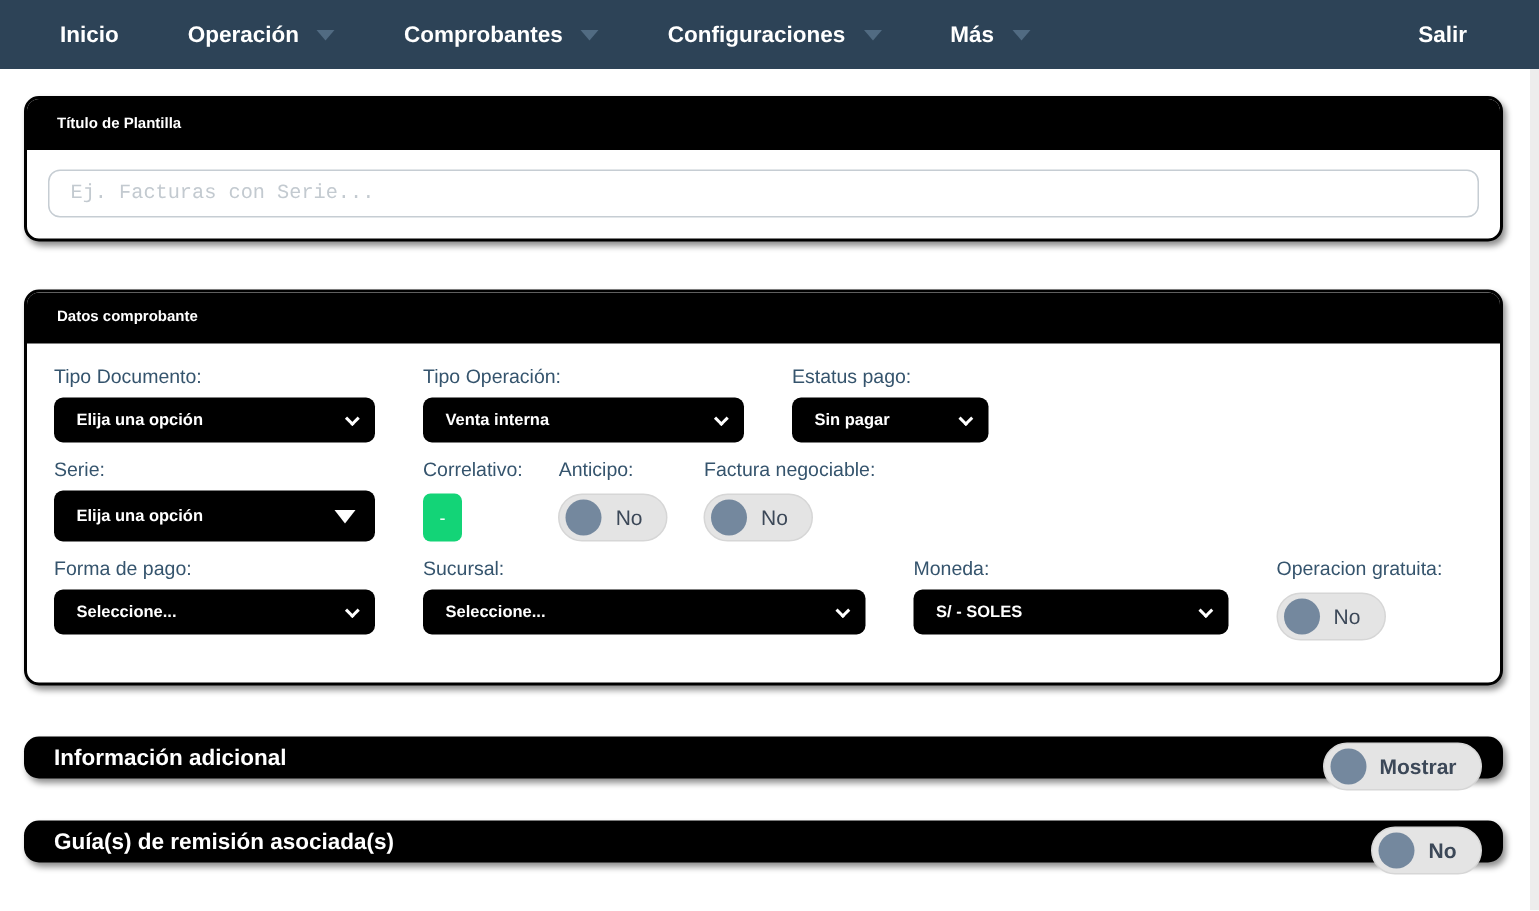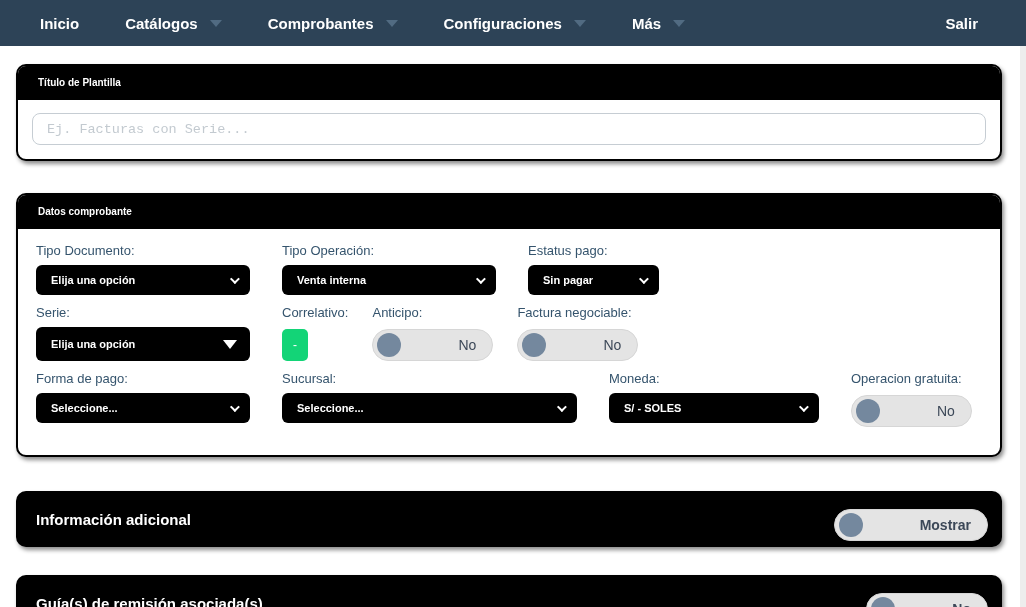--- a/index.html
+++ b/index.html
@@ -150,40 +150,39 @@
   .toggle {
     background: #e4e4e4;
     border: 1px solid #d6d6d6;
     border-radius: 999px;
     display: inline-flex;
     align-items: center;
     padding: 3px 4px;
     cursor: pointer;
     width: max-content;
     margin-top: 2px;
-    gap: 48px;
   }
   .toggle-knob {
     width: 24px; height: 24px;
     border-radius: 50%;
     background: #74889e;
     flex: 0 0 auto;
   }
   .toggle-label {
     margin: 0 12px 0 9px;
     color: #3c4858;
     font-size: 14px;
     white-space: nowrap;
   }
 
   
   .bar {
     margin-left: 16px;
     width: 986px;
-    height: 56px;
+    height: 28px;
     background: #000000;
     border-radius: 10px;
     box-shadow: 2px 3px 4px rgba(0,0,0,0.45);
     display: flex;
     align-items: center;
     padding: 0 14px 0 20px;
     color: #ffffff;
     font-size: 15px;
     font-weight: 600;
   }
@@ -192,21 +191,21 @@
   .bar .toggle { margin-left: auto; margin-top: 12px; }
 </style>
 </head>
 <body>
 
 <nav class="navbar">
   <div class="nav-item">
     <span>Inicio</span>
   </div>
   <div class="nav-item">
-    <span>Catálogos</span>
+    <span>Operación</span>
     <span class="nav-caret"></span>
   </div>
   <div class="nav-item">
     <span>Comprobantes</span>
     <span class="nav-caret"></span>
   </div>
   <div class="nav-item">
     <span>Configuraciones</span>
     <span class="nav-caret"></span>
   </div>

